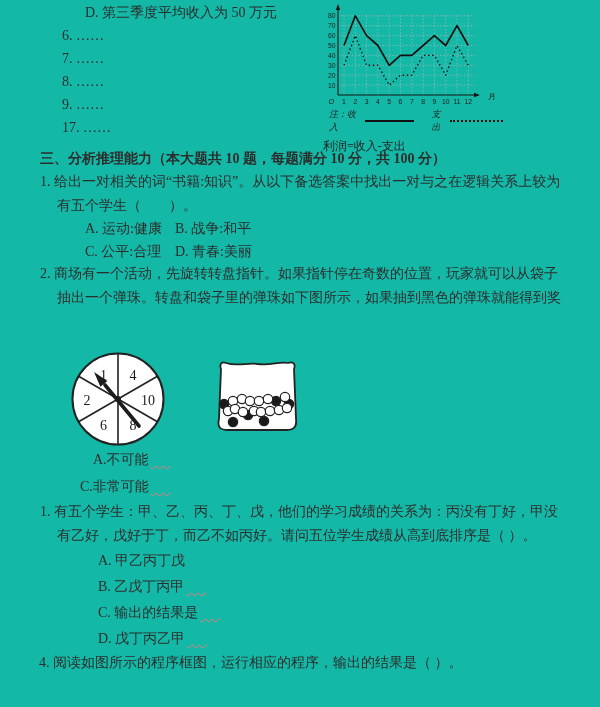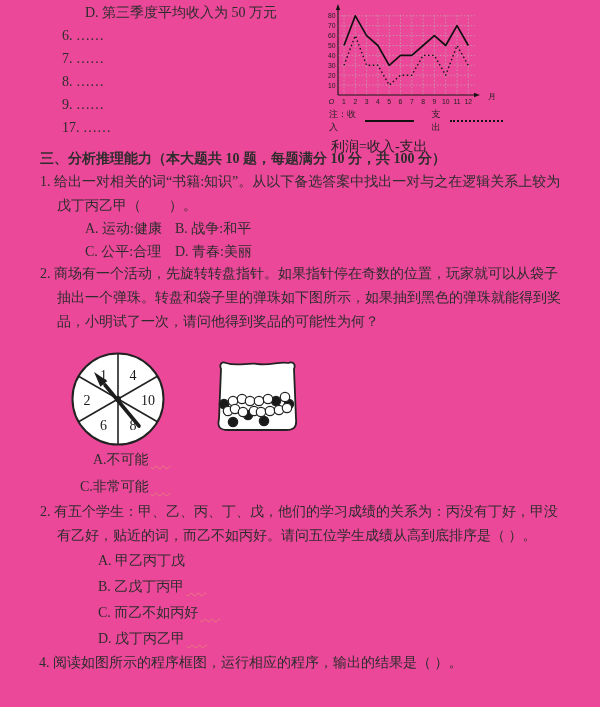--- a/index.html
+++ b/index.html
@@ -1,17 +1,17 @@
 <!DOCTYPE html>
 <html><head>
 <meta charset="utf-8">
 <style>
   html,body{margin:0;padding:0;background:#ffffff;}
   #page{
-    position:relative;width:600px;height:707px;background:#ec4899;
+    position:relative;width:600px;height:707px;background:#14b8a6;
     font-family:"Liberation Serif","DejaVu Serif",serif;
     color:#2d2d2d;overflow:hidden;
   }
   .abs{position:absolute;white-space:nowrap;}
   .t14{font-size:14px;line-height:18px;}
   .bold{font-weight:bold;}
   .squig{
     display:inline-block;min-width:32px;margin-left:2px;
     font-size:10px;line-height:10px;
     text-decoration-line:underline;text-decoration-style:wavy;
@@ -22,24 +22,24 @@
   #chart-box{position:absolute;left:323px;top:2px;width:180px;}
   #chart-svg{display:block;}
   .grid{stroke:#b9b9b9;stroke-width:0.6;stroke-dasharray:1.6,1.8;}
   .axis{stroke:#141414;stroke-width:1.1;fill:none;}
   .axfill{fill:#141414;}
   .tick{font-size:6.8px;fill:#1d1d1d;font-family:"Liberation Sans",sans-serif;}
   .origin{font-style:italic;font-size:7.5px;}
   .xlab{font-size:8px;fill:#1d1d1d;}
   .ser{fill:none;stroke:#111;stroke-width:1.7;stroke-linejoin:round;}
   .ser.dotted{stroke-width:1.4;stroke-dasharray:1.5,2.6;}
-  .legend-row{display:flex;align-items:center;font-size:9px;color:#222;margin-top:2px;margin-left:6px;}
+  .legend-row{display:flex;align-items:center;font-size:9px;color:#222;margin-top:2px;margin-left:6px;font-style:italic;}
   .sample-solid{display:inline-block;width:52px;border-top:2px solid #111;margin:0 18px 0 2px;}
   .sample-dotted{display:inline-block;width:56px;border-top:2px dotted #111;margin-left:2px;}
-  .chart-note{font-size:14px;color:#222;margin-top:4px;margin-left:8px;}
+  .chart-note{font-size:12px;color:#222;margin-top:4px;margin-left:0;}
   
   .fig-svg{position:absolute;}
   .spin-line{stroke:#222;stroke-width:1.6;}
   .spin-circle{fill:#fff;stroke:#222;stroke-width:2;}
   .spin-num{font-size:14px;fill:#1a1a1a;font-family:"Liberation Serif",serif;}
   .needle{stroke:#1c1c1c;stroke-width:3.6;stroke-linecap:round;}
   .jar-path{fill:#fff;stroke:#222;stroke-width:1.8;stroke-linejoin:round;}
   .marble{stroke:#222;stroke-width:1.2;}
 </style>
 </head>
@@ -111,29 +111,28 @@
         <span class="sample-solid"></span>
         <span>支出</span>
         <span class="sample-dotted"></span>
     </div>
     <div class="chart-note">利润=收入-支出</div>
   </div>
 
   <div class="abs t14 bold" style="left:40px;top:150px;">三、分析推理能力（本大题共 10 题，每题满分 10 分，共 100 分）</div>
 
   <div class="abs t14" style="left:40px;top:173px;">1. 给出一对相关的词“书籍:知识”。从以下备选答案中找出一对与之在逻辑关系上较为</div>
-  <div class="abs t14" style="left:57px;top:197px;">戊丁丙乙甲（　　）。</div>
+  <div class="abs t14" style="left:57px;top:197px;">有五个学生（　　）。</div>
   <div class="abs t14" style="left:85px;top:220px;">A. 运动:健康</div>
   <div class="abs t14" style="left:175px;top:220px;">B. 战争:和平</div>
   <div class="abs t14" style="left:85px;top:243px;">C. 公平:合理</div>
   <div class="abs t14" style="left:175px;top:243px;">D. 青春:美丽</div>
 
   <div class="abs t14" style="left:40px;top:265px;">2. 商场有一个活动，先旋转转盘指针。如果指针停在奇数的位置，玩家就可以从袋子</div>
   <div class="abs t14" style="left:57px;top:289px;">抽出一个弹珠。转盘和袋子里的弹珠如下图所示，如果抽到黑色的弹珠就能得到奖</div>
-  <div class="abs t14" style="left:57px;top:313px;">品，小明试了一次，请问他得到奖品的可能性为何？</div>
 
   <svg id="spinner-svg" class="fig-svg" style="left:70px;top:351px;" width="96" height="96" viewBox="-48 -48 96 96">
       <circle cx="0" cy="0" r="45.5" class="spin-circle"></circle>
       <line x1="0" y1="-45.5" x2="0" y2="45.5" class="spin-line"></line>
       <line x1="39.4" y1="-22.75" x2="-39.4" y2="22.75" class="spin-line"></line>
       <line x1="-39.4" y1="-22.75" x2="39.4" y2="22.75" class="spin-line"></line>
       <text x="-14.5" y="-24" class="spin-num" text-anchor="middle" dominant-baseline="central">1</text>
       <text x="15" y="-24" class="spin-num" text-anchor="middle" dominant-baseline="central">4</text>
       <text x="-31" y="1" class="spin-num" text-anchor="middle" dominant-baseline="central">2</text>
       <text x="30" y="1" class="spin-num" text-anchor="middle" dominant-baseline="central">10</text>
@@ -163,22 +162,22 @@
       <circle cx="42" cy="56" r="4.7" class="marble" fill="#ffffff"></circle>
       <circle cx="49" cy="57" r="4.7" class="marble" fill="#ffffff"></circle>
       <circle cx="58" cy="56" r="4.7" class="marble" fill="#ffffff"></circle>
       <circle cx="67" cy="55" r="4.7" class="marble" fill="#ffffff"></circle>
       <circle cx="75" cy="53" r="4.7" class="marble" fill="#ffffff"></circle>
     </svg>
 
   <div class="abs t14" style="left:93px;top:451px;"><span>A.不可能</span><span class="squig">&nbsp;&nbsp;&nbsp;&nbsp;&nbsp;&nbsp;&nbsp;&nbsp;</span></div>
   <div class="abs t14" style="left:80px;top:478px;"><span>C.非常可能</span><span class="squig">&nbsp;&nbsp;&nbsp;&nbsp;&nbsp;&nbsp;&nbsp;&nbsp;</span></div>
 
-  <div class="abs t14" style="left:40px;top:503px;">2. 有五个学生：甲、乙、丙、丁、戊，他们的学习成绩的关系为：丙没有丁好，甲没</div>
-  <div class="abs t14" style="left:57px;top:527px;">有乙好，贴近的词，而乙不如丙好。请问五位学生成绩从高到底排序是（ ）。</div>
+  <div class="abs t14" style="left:40px;top:503px;">1. 有五个学生：甲、乙、丙、丁、戊，他们的学习成绩的关系为：丙没有丁好，甲没</div>
+  <div class="abs t14" style="left:57px;top:527px;">有乙好，戊好于丁，而乙不如丙好。请问五位学生成绩从高到底排序是（ ）。</div>
   <div class="abs t14" style="left:98px;top:552px;">A. 甲乙丙丁戊</div>
   <div class="abs t14" style="left:98px;top:578px;"><span>B. 乙戊丁丙甲</span><span class="squig">&nbsp;&nbsp;&nbsp;&nbsp;&nbsp;&nbsp;&nbsp;&nbsp;</span></div>
-  <div class="abs t14" style="left:98px;top:604px;"><span>C. 而乙不如丙好</span><span class="squig">&nbsp;&nbsp;&nbsp;&nbsp;&nbsp;&nbsp;&nbsp;&nbsp;</span></div>
+  <div class="abs t14" style="left:98px;top:604px;"><span>C. 输出的结果是</span><span class="squig">&nbsp;&nbsp;&nbsp;&nbsp;&nbsp;&nbsp;&nbsp;&nbsp;</span></div>
   <div class="abs t14" style="left:98px;top:630px;"><span>D. 戊丁丙乙甲</span><span class="squig">&nbsp;&nbsp;&nbsp;&nbsp;&nbsp;&nbsp;&nbsp;&nbsp;</span></div>
 
   <div class="abs t14" style="left:39px;top:654px;">4. 阅读如图所示的程序框图，运行相应的程序，输出的结果是（ ）。</div>
 
 </div>
 
 </body></html>

